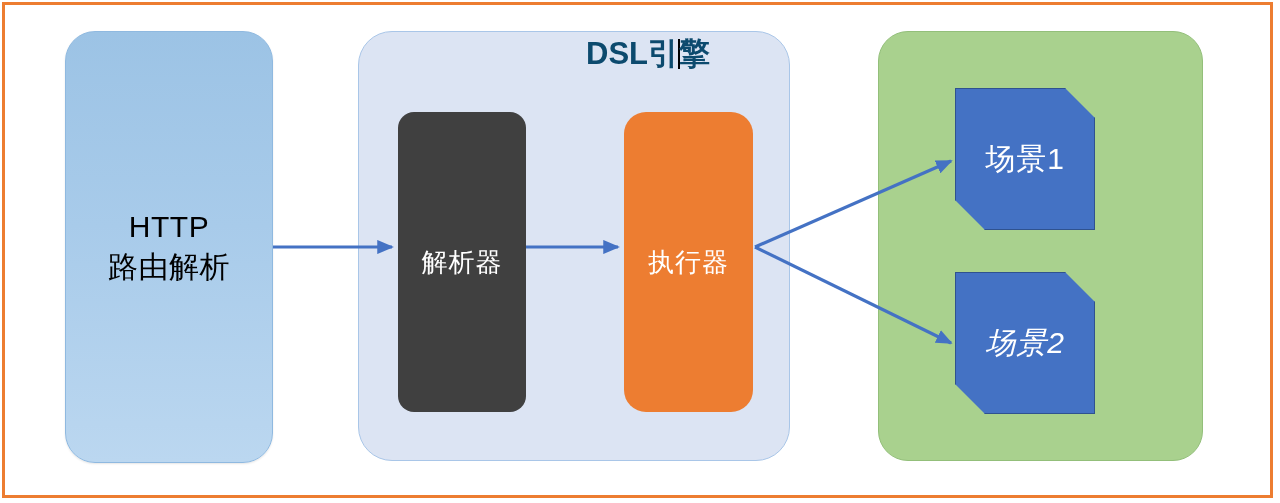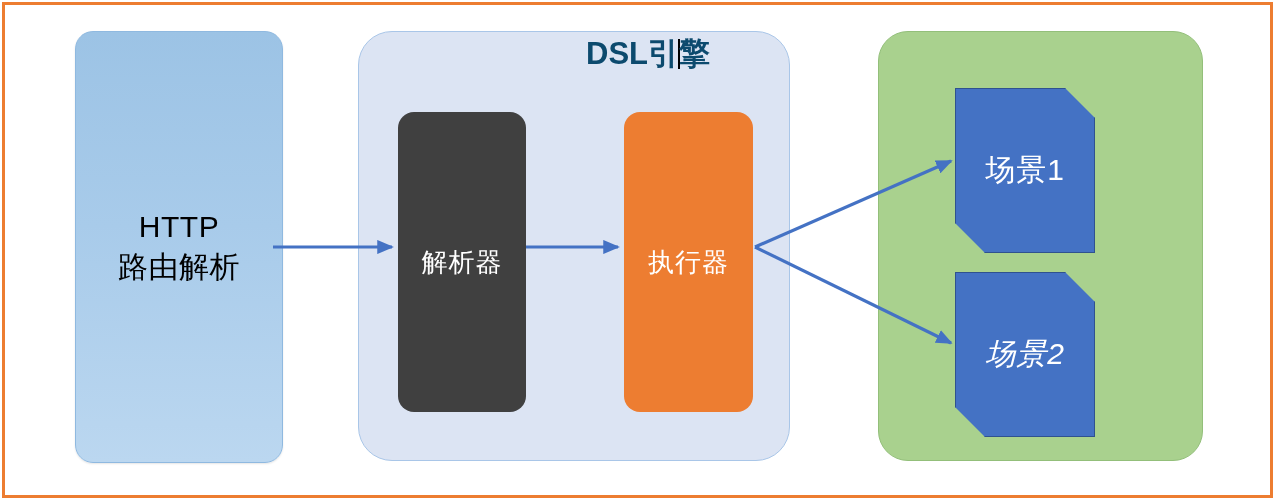--- a/index.html
+++ b/index.html
@@ -26,25 +26,25 @@
     width: 1271px;
     height: 496px;
     border: 3px solid #ED7D31;
     box-sizing: border-box;
     pointer-events: none;
   }
 
   
   #http-box {
     position: absolute;
-    left: 75px;
+    left: 65px;
     top: 31px;
     width: 208px;
     height: 432px;
-    border-radius: 18px;
+    border-radius: 30px;
     background: linear-gradient(180deg, #9CC3E5 0%, #A8CBEA 45%, #BBD7F0 100%);
     border: 1px solid #8FB9E0;
     box-sizing: border-box;
     display: flex;
     align-items: center;
     justify-content: center;
     box-shadow: 0 1px 2px rgba(0,0,0,0.10);
   }
   #http-box .label {
     text-align: center;
@@ -103,38 +103,39 @@
     width: 128px;
     height: 300px;
     background: #404040;
   }
   #executor-box {
     left: 624px;
     top: 112px;
     width: 129px;
     height: 300px;
     background: #ED7D31;
+    border-radius: 22px;
   }
 
   
   #scenes-container {
     position: absolute;
     left: 878px;
     top: 31px;
     width: 325px;
     height: 430px;
     border-radius: 30px;
     background: #A9D18E;
     border: 1px solid #93BF7A;
     box-sizing: border-box;
   }
   .scene-box {
     position: absolute;
     width: 140px;
-    height: 165px;
+    height: 142px;
     background: #4472C4;
     border: 1px solid #2F528F;
     box-sizing: border-box;
     display: flex;
     align-items: center;
     justify-content: center;
     color: #ffffff;
     font-size: 30px;
     letter-spacing: 1px;
     -webkit-clip-path: polygon(0 0, calc(100% - 30px) 0, 100% 30px, 100% 100%, 30px 100%, 0 calc(100% - 30px));

